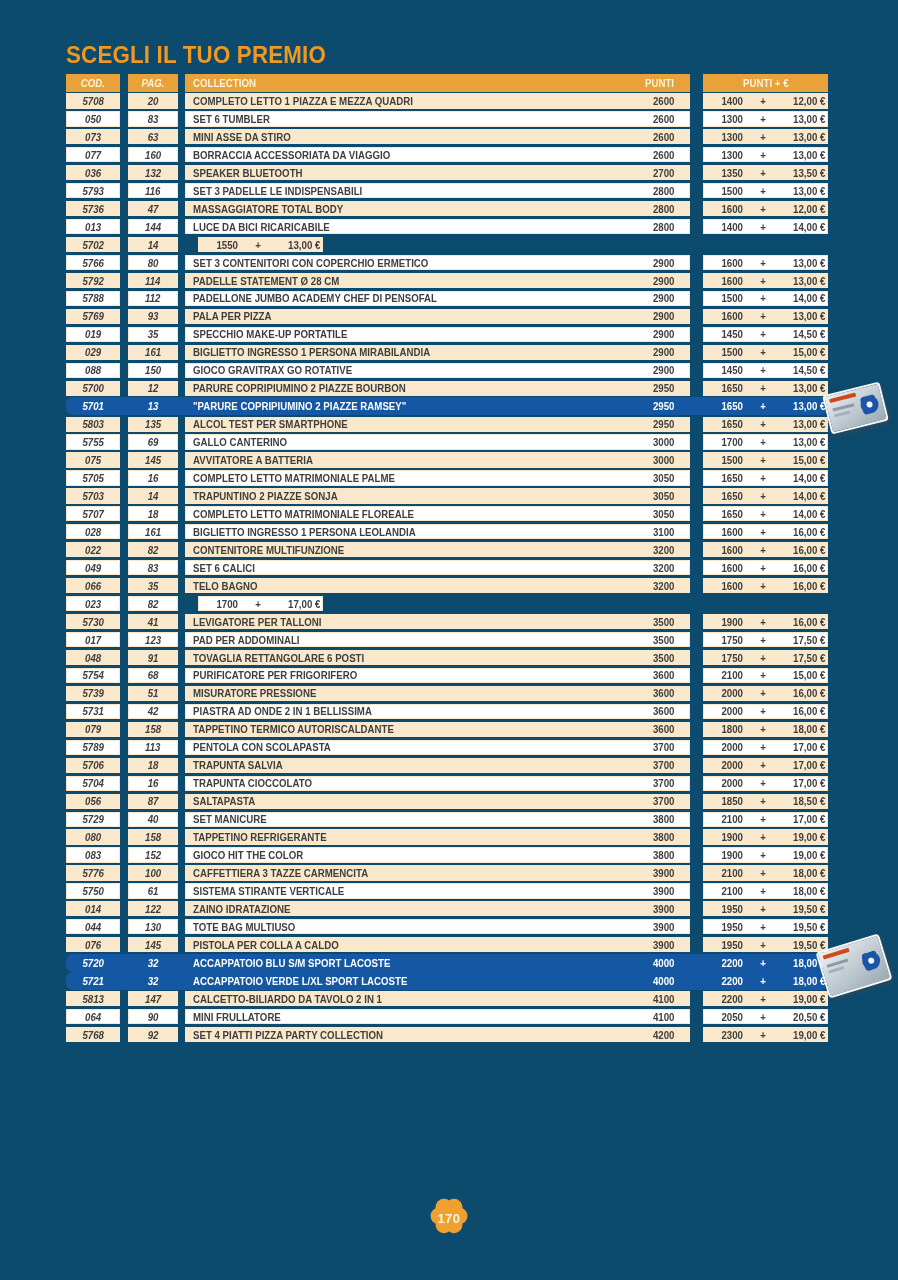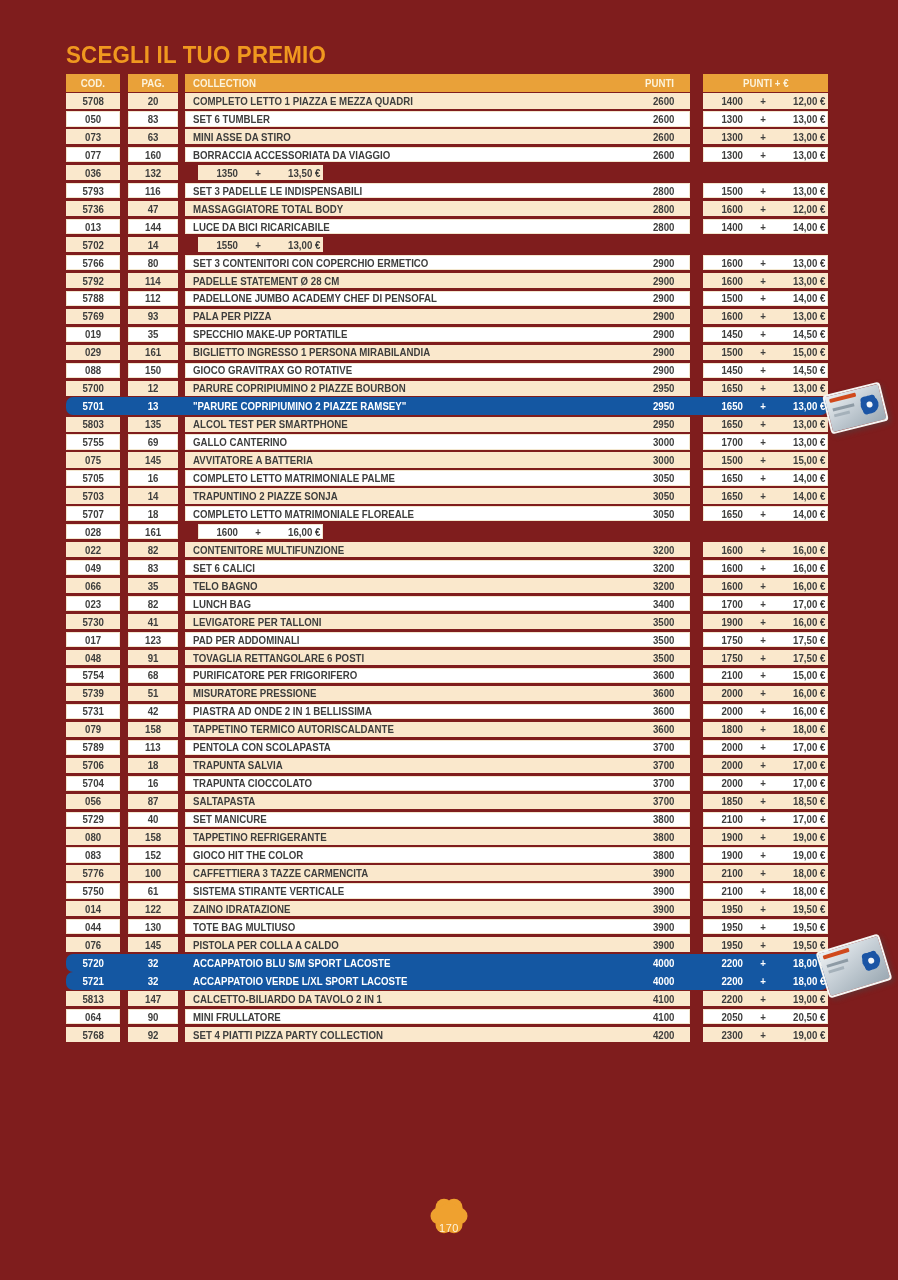--- a/index.html
+++ b/index.html
@@ -1,35 +1,35 @@
 <!DOCTYPE html>
 <html><head>
 <meta charset="utf-8">
 <style>
   html,body { margin:0; padding:0; }
   .page {
-    position:relative; width:898px; height:1280px; background:#7f1d1d;
+    position:relative; width:898px; height:1280px; background:#0c4a6e;
     font-family:"Liberation Sans", sans-serif; overflow:hidden;
   }
   .title {
     position:absolute; left:66px; top:43px; margin:0;
     font-size:24px; line-height:24px; font-weight:bold; color:#F0981F;
     transform:scaleX(.93); transform-origin:0 0; white-space:nowrap; letter-spacing:.2px;
   }
   .table { position:absolute; left:66px; top:74px; width:762px; }
   .thead { display:flex; height:18px; margin-bottom:0; }
   .thead .c { background:#E9A139; color:#FCF3DB; height:18px; }
   .row { display:flex; height:17.96px; align-items:center;border-radius:7px; }
   .c {
     display:flex; align-items:center; height:15.2px; box-sizing:border-box;
     font-size:11px; font-weight:bold; color:#3E3E3D; overflow:hidden; white-space:nowrap;
   }
   .thead .c { height:18px; }
-  .cod  { width:54px; justify-content:center; }
-  .pag  { width:50px; justify-content:center; }
+  .cod  { width:54px; justify-content:center;font-style:italic; }
+  .pag  { width:50px; justify-content:center;font-style:italic; }
   .main { width:505px; justify-content:space-between; padding:0 16px 0 8px; }
   .euro { width:125px; }
   .euro .base  { display:block; width:40px; text-align:right; }
   .euro .plus  { display:block; width:40px; text-align:center; }
   .euro .price { display:block; flex:1; text-align:right; padding-right:3px; }
   .g1 { width:8px; height:100%; } .g2 { width:7px; height:100%; } .g3 { width:13px; height:100%; }
   
   .tx { display:inline-block; transform:scaleX(.88); white-space:nowrap; }
   .t-l { transform-origin:0 50%; } .t-r { transform-origin:100% 50%; } .t-c { transform-origin:50% 50%; }
   .euro .tx { display:block; }
@@ -55,23 +55,23 @@
   .card .rosette::after {
     content:""; position:absolute; left:50%; top:50%; width:6px; height:6px; margin:-3px 0 0 -3px;
     background:#F4F7FA; border-radius:50%;
   }
   .card1 { left:826px; top:388px; width:55px; height:36px; transform:rotate(-14deg); }
   .card2 { left:821px; top:942px; width:62px; height:44px; transform:rotate(-17deg); }
   
   .badge { position:absolute; left:427px; top:1194px; width:44px; height:44px; }
   .badge svg { position:absolute; left:0; top:0; }
   .badge .num {
-    position:absolute; left:0; top:12px; width:44px; height:44px;
+    position:absolute; left:0; top:2px; width:44px; height:44px;
     display:flex; align-items:center; justify-content:center;
-    color:#FDF3DC; font-size:11px; font-weight:normal; letter-spacing:.5px;
+    color:#FDF3DC; font-size:13px; font-weight:bold; letter-spacing:.5px;
   }
 </style>
 </head>
 <body>
 
 <div class="page">
 
   <h1 class="title">SCEGLI IL TUO PREMIO</h1>
 
   <div class="table">
@@ -176,20 +176,24 @@
         </div>
         <div class="row beige">
           <div class="c cod">
             <span class="tx t-c">036</span>
           </div>
           <div class="g1"></div>
           <div class="c pag">
             <span class="tx t-c">132</span>
           </div>
           <div class="g2"></div>
+          <div class="c main">
+            <span class="tx t-l">SPEAKER BLUETOOTH</span>
+            <span class="tx t-r">2700</span>
+          </div>
           <div class="g3"></div>
           <div class="c euro">
             <span class="base tx t-r">1350</span>
             <span class="plus tx t-c">+</span>
             <span class="price tx t-r">13,50 €</span>
           </div>
         </div>
         <div class="row white">
           <div class="c cod">
             <span class="tx t-c">5793</span>
@@ -568,20 +572,24 @@
         </div>
         <div class="row white">
           <div class="c cod">
             <span class="tx t-c">028</span>
           </div>
           <div class="g1"></div>
           <div class="c pag">
             <span class="tx t-c">161</span>
           </div>
           <div class="g2"></div>
+          <div class="c main">
+            <span class="tx t-l">BIGLIETTO INGRESSO 1 PERSONA LEOLANDIA</span>
+            <span class="tx t-r">3100</span>
+          </div>
           <div class="g3"></div>
           <div class="c euro">
             <span class="base tx t-r">1600</span>
             <span class="plus tx t-c">+</span>
             <span class="price tx t-r">16,00 €</span>
           </div>
         </div>
         <div class="row beige">
           <div class="c cod">
             <span class="tx t-c">022</span>
@@ -644,24 +652,20 @@
         </div>
         <div class="row white">
           <div class="c cod">
             <span class="tx t-c">023</span>
           </div>
           <div class="g1"></div>
           <div class="c pag">
             <span class="tx t-c">82</span>
           </div>
           <div class="g2"></div>
-          <div class="c main">
-            <span class="tx t-l">LUNCH BAG</span>
-            <span class="tx t-r">3400</span>
-          </div>
           <div class="g3"></div>
           <div class="c euro">
             <span class="base tx t-r">1700</span>
             <span class="plus tx t-c">+</span>
             <span class="price tx t-r">17,00 €</span>
           </div>
         </div>
         <div class="row beige">
           <div class="c cod">
             <span class="tx t-c">5730</span>

